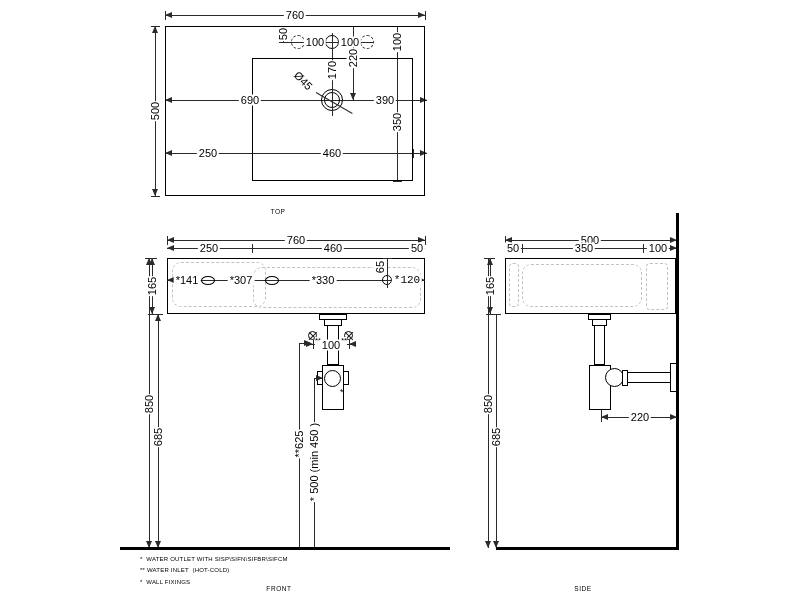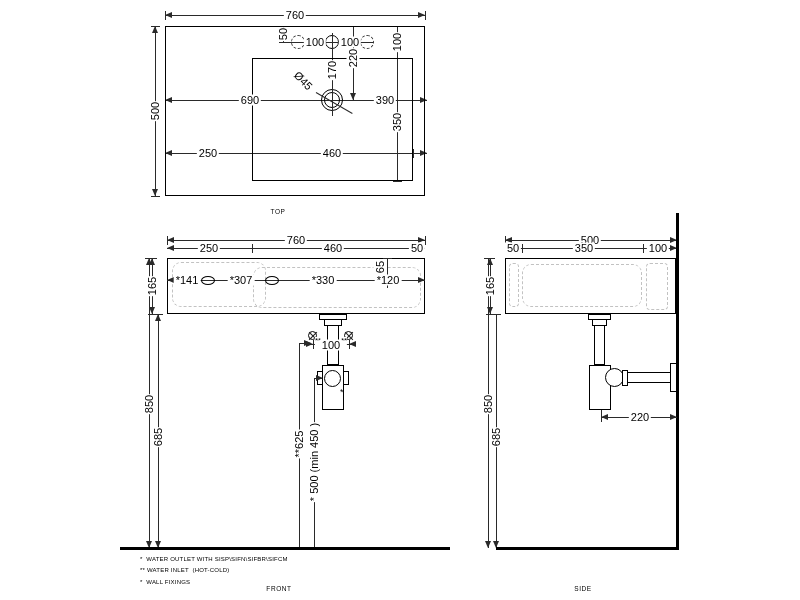--- a/index.html
+++ b/index.html
@@ -187,21 +187,21 @@
   <div class="thick" style="left:120px;top:547px;width:330px;height:3px;"></div>
 
   <div class="lbl" style="left:296px;top:240px;">760</div>
   <div class="lbl" style="left:209px;top:248px;">250</div>
   <div class="lbl" style="left:333px;top:248px;">460</div>
   <div class="lbl" style="left:417px;top:248px;">50</div>
   <div class="vlbl" style="left:152px;top:286px;">165</div>
   <div class="lbl" style="left:187px;top:280px;">*141</div>
   <div class="lbl" style="left:241px;top:280px;">*307</div>
   <div class="lbl" style="left:323px;top:280px;text-align:right;">*330</div>
-  <div class="lbl" style="left:388px;top:280px;">*120</div>
+  <div class="lbl" style="left:407px;top:280px;font-family:Liberation Mono, monospace;">*120</div>
   <div class="vlbl" style="left:380px;top:267px;">65</div>
   <div class="mk" style="left:318px;top:341px;">**</div>
   <div class="mk" style="left:344px;top:341px;">**</div>
   <div class="lbl" style="left:331px;top:345px;">100</div>
   <div class="vlbl" style="left:149px;top:404px;">850</div>
   <div class="vlbl" style="left:158px;top:437px;">685</div>
   <div class="vlbl" style="left:299px;top:444px;">**625</div>
   <div class="vlbl" style="left:314px;top:462px;">* 500 (min 450 )</div>
   <div class="cap" style="left:279px;top:585px;">FRONT</div>
 

